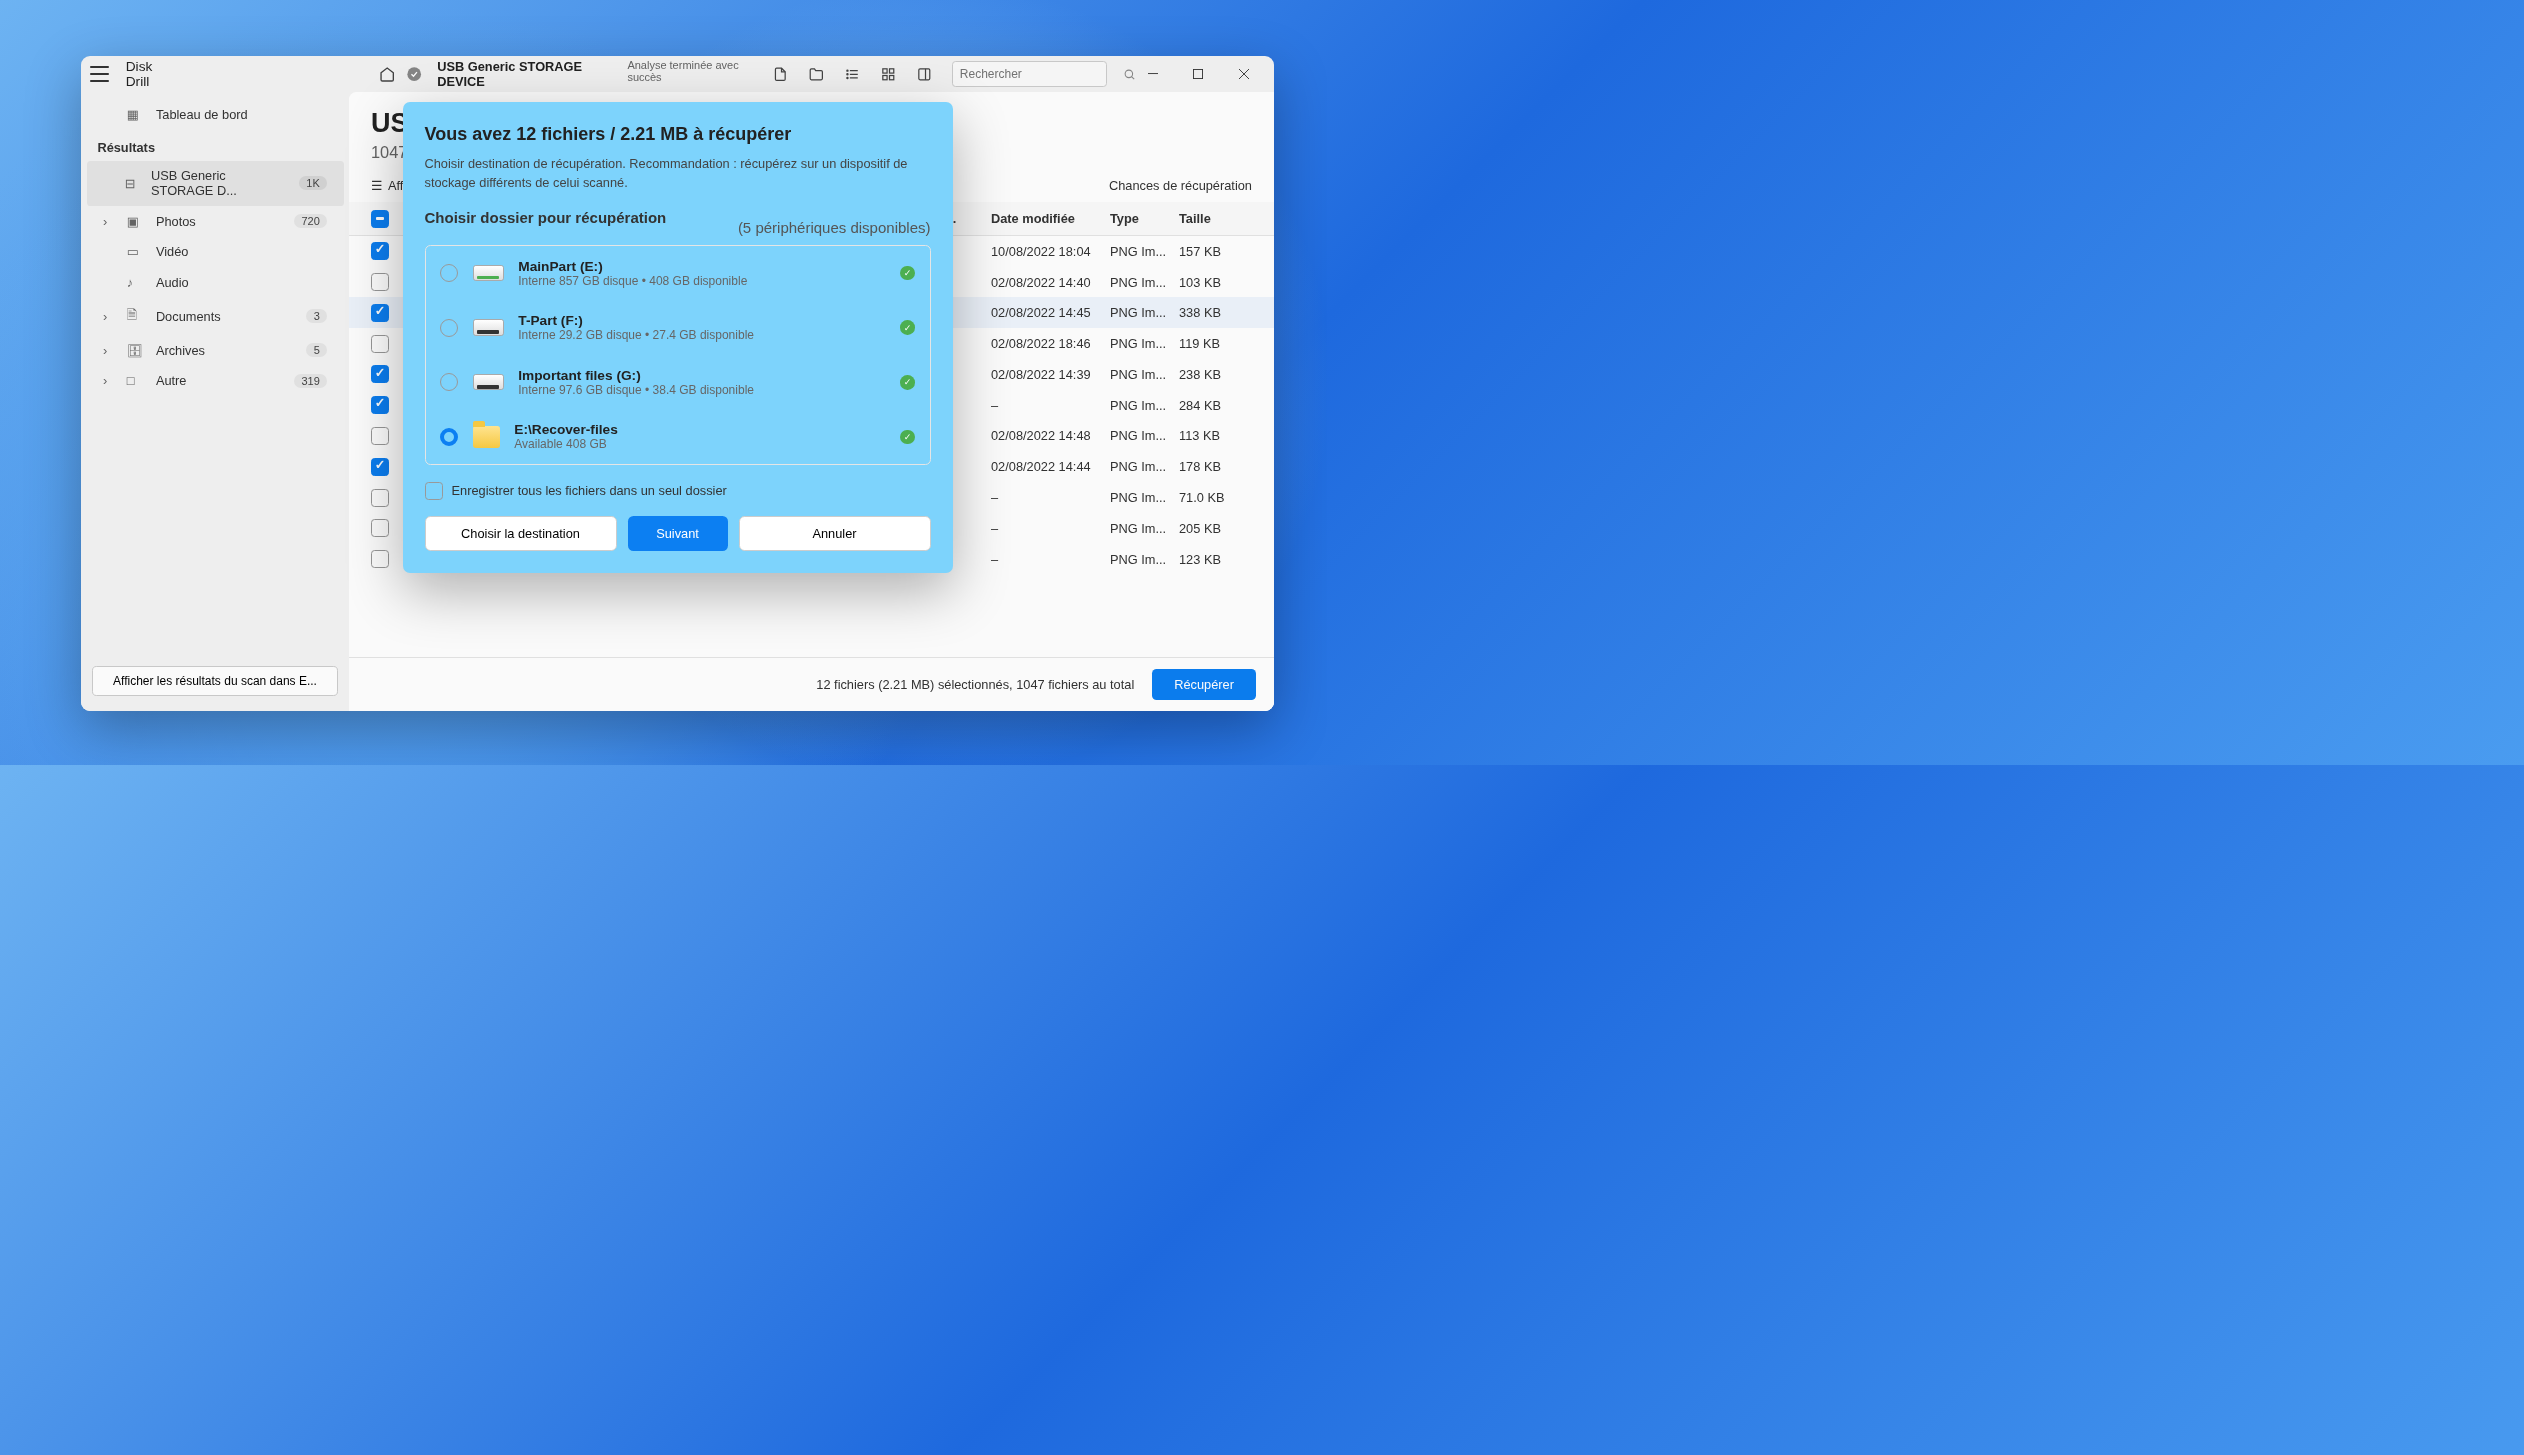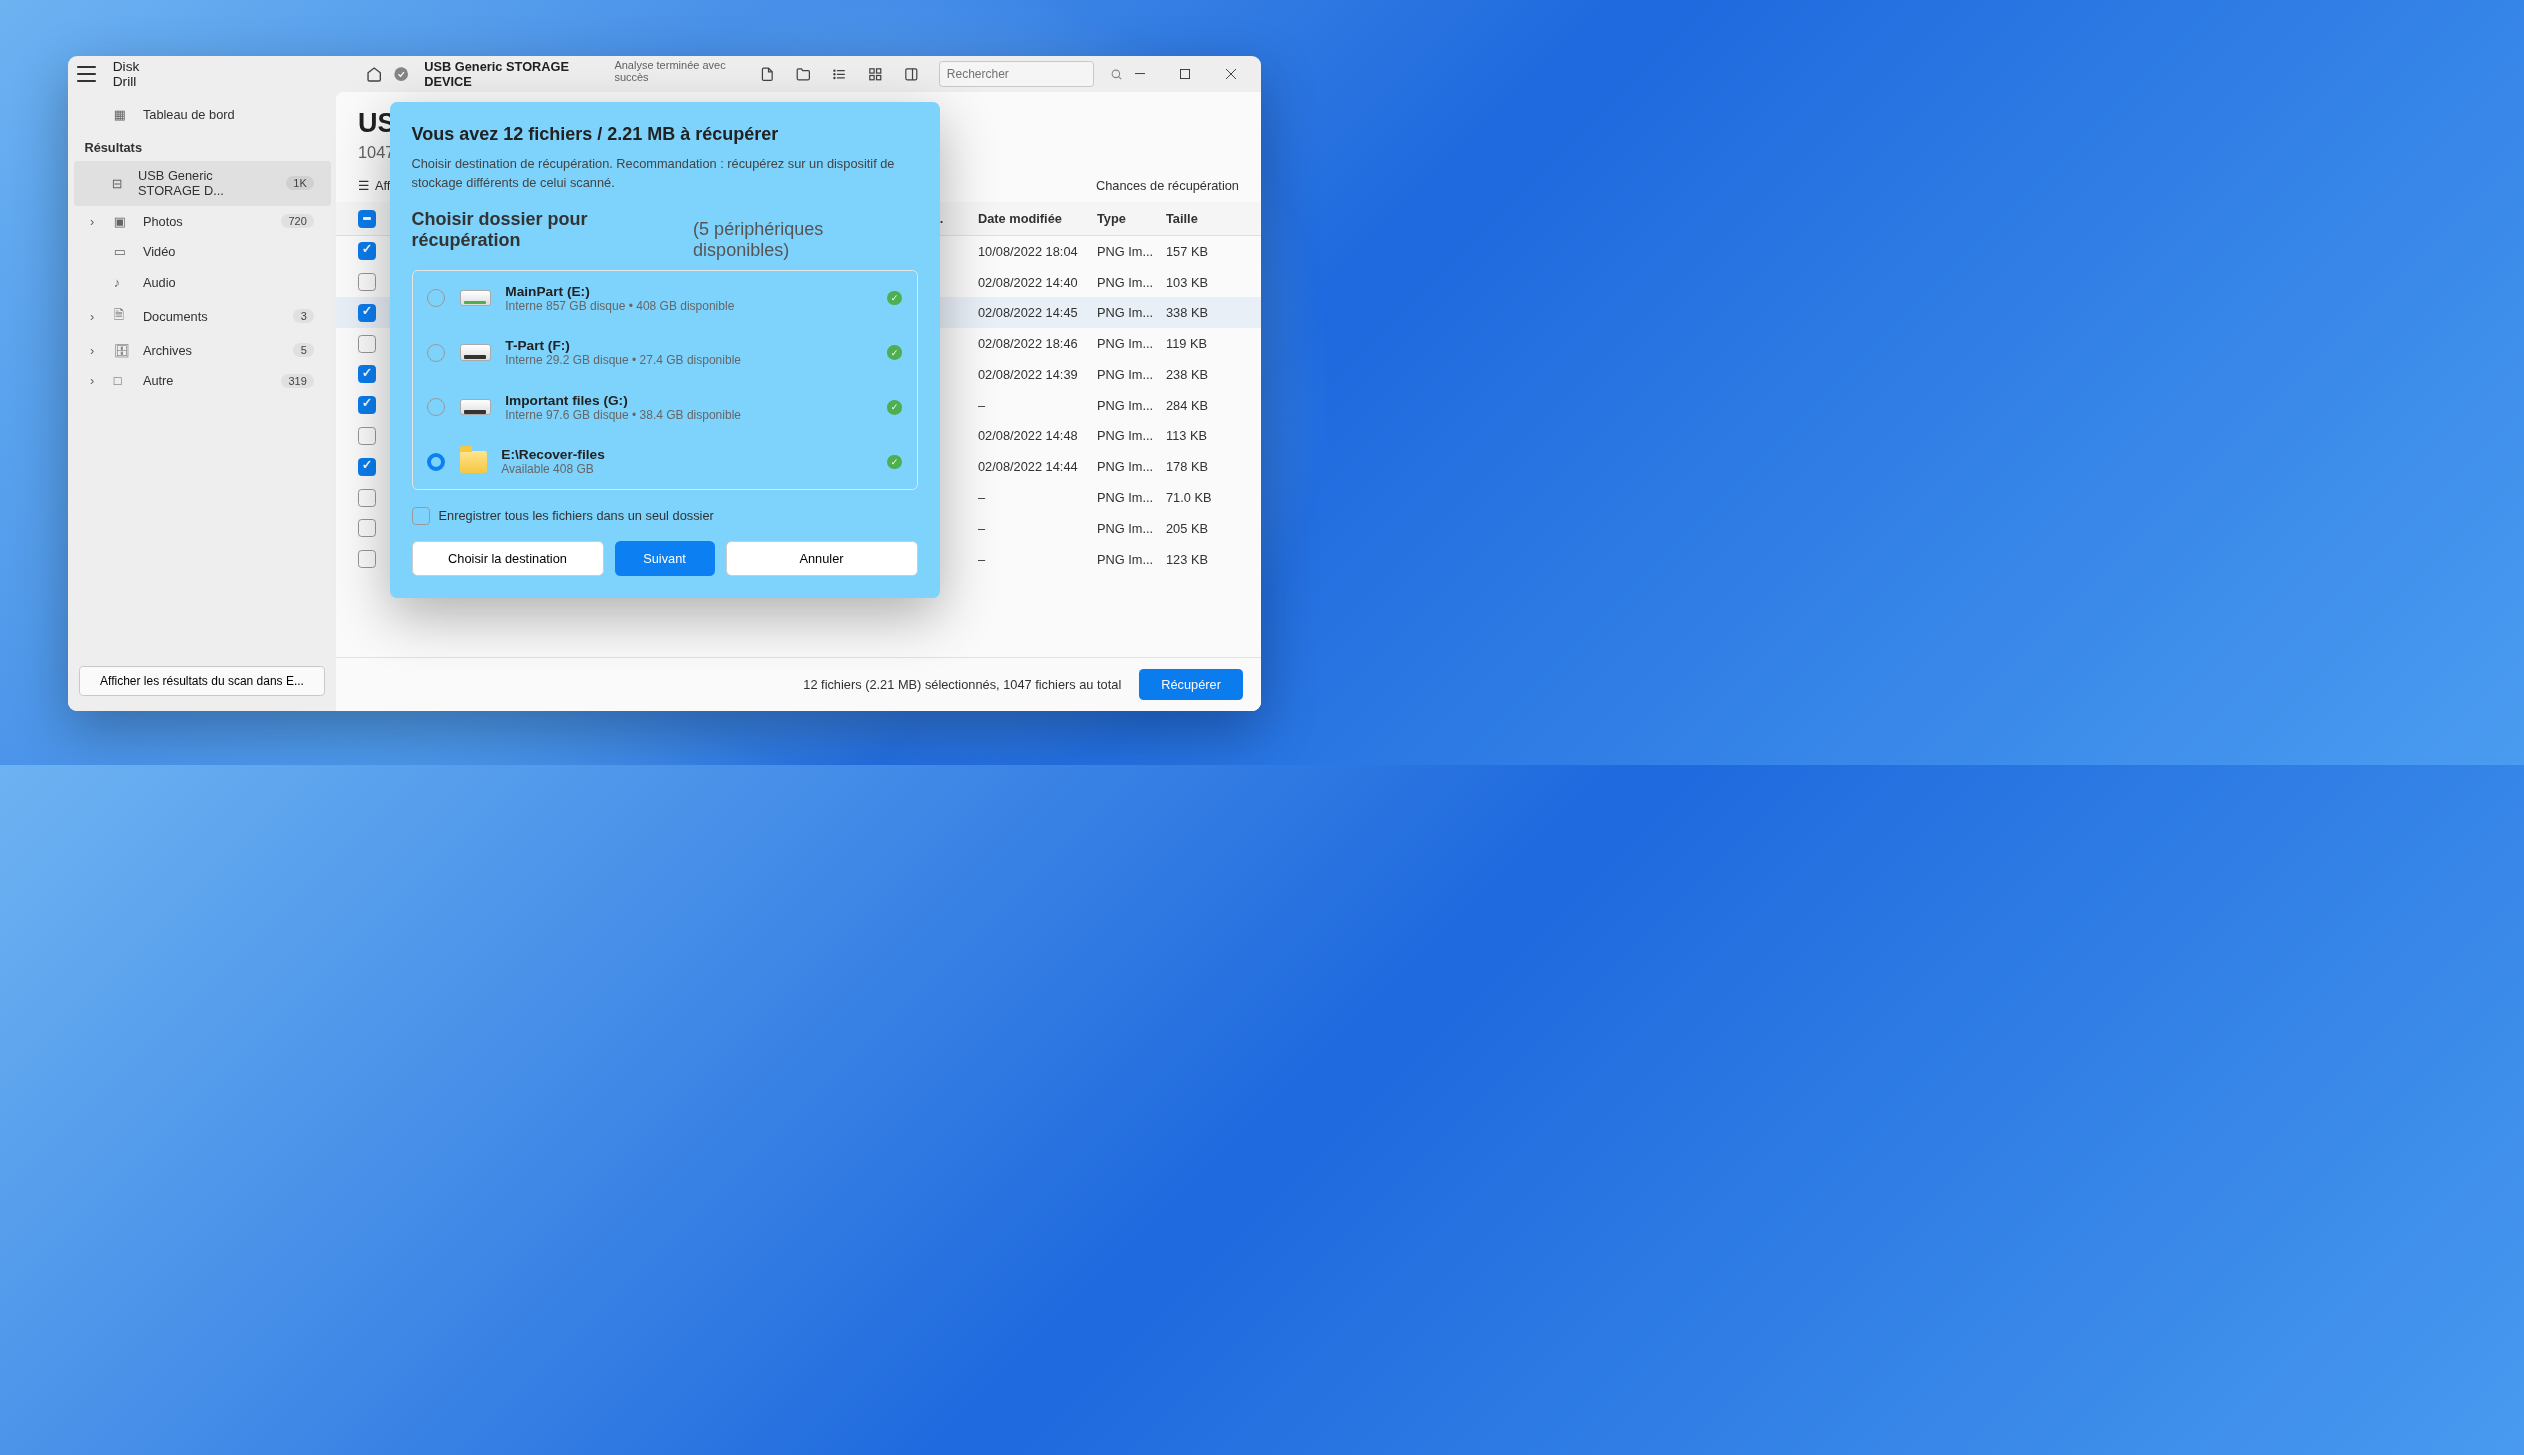--- a/index.html
+++ b/index.html
@@ -1,18 +1,18 @@
 <!DOCTYPE html>
 <html style="font-size:14.6px"><head>
 <meta charset="utf-8">
 <style>
 * { box-sizing: border-box; margin: 0; padding: 0; font-family: 'Segoe UI', sans-serif; }
 body { width: 1327px; height: 765px; background: linear-gradient(135deg, #6db3f2 0%, #1e69de 50%, #4a9cf0 100%); position: relative; overflow: hidden; }
 body::before { content: ''; position: absolute; inset: 0; background: radial-gradient(circle at 70% 50%, #7bbcf5 0%, transparent 40%), radial-gradient(circle at 30% 70%, #5ba8f0 0%, transparent 50%); }
-.window { position: absolute; top: 56px; left: 68px; width: 1193px; height: 655px; background: #f3f3f3; border-radius: 9px; box-shadow: 0 18px 55px rgba(0,0,0,.3); display: flex; flex-direction: column; overflow: hidden; }
+.window { position: absolute; top: 56px; left: 81px; width: 1193px; height: 655px; background: #f3f3f3; border-radius: 9px; box-shadow: 0 18px 55px rgba(0,0,0,.3); display: flex; flex-direction: column; overflow: hidden; }
 .toolbar { height: 36px; display: flex; align-items: center; padding: 0 9px; }
 .tb-left { display: flex; align-items: center; gap: 16.4px; }
 .hamburger { width: 20px; height: 16.4px; display: flex; flex-direction: column; justify-content: space-between; cursor: pointer; }
 .hamburger span { height: 1.8px; background: #333; border-radius: 0.9px; }
 .app-title { font-size: 13.7px; color: #222; }
 .tb-center { margin-left: 201px; display: flex; align-items: center; gap: 9px; }
 .tb-icon { width: 18px; height: 18px; display: flex; align-items: center; justify-content: center; cursor: pointer; color: #444; }
 .device-info { display: flex; flex-direction: row; margin-left: 5.5px; }
 .device-name { font-size: 12.8px; font-weight: 600; color: #222; }
 .device-status { font-size: 11px; color: #666; }
@@ -54,21 +54,21 @@
 .checkbox.checked::after { content: '✓'; color: #fff; position: absolute; left: 2.7px; top: -1.8px; font-size: 12.8px; font-weight: bold; }
 .checkbox.partial { background: #0c7ff2; border-color: #0c7ff2; }
 .checkbox.partial::after { content: ''; position: absolute; left: 3.6px; right: 3.6px; top: 6.4px; height: 2.7px; background: #fff; border-radius: 0.9px; }
 .footer { display: flex; align-items: center; padding: 11px 18px; border-top: 0.9px solid #e5e5e5; background: #fff; }
 .footer-status { flex: 1; text-align: right; font-size: 12.8px; color: #333; margin-right: 18px; }
 .btn-primary { background: #0c7ff2; color: #fff; border: none; padding: 8.2px 22px; border-radius: 4.6px; font-size: 12.8px; cursor: pointer; }
 .modal-overlay { position: absolute; inset: 0; background: rgba(0,0,0,.02); display: flex; align-items: flex-start; justify-content: center; padding-top: 46px; }
 .modal { width: 550px; background: #7dd3fc; border-radius: 7px; box-shadow: 0 18px 55px rgba(0,0,0,.3); padding: 22px; }
 .modal-title { font-size: 18px; font-weight: 700; color: #222; margin-bottom: 9px; }
 .modal-desc { font-size: 12.8px; color: #444; line-height: 1.5; margin-bottom: 16.4px; }
-.modal-subhead { display: flex; justify-content: space-between; font-size: 18px; color: #333; margin-bottom: 9px; font-weight: 600; }
+.modal-subhead { display: flex; justify-content: space-between; font-size: 15px; color: #333; margin-bottom: 9px; font-weight: 600; }
 .modal-subhead .count { font-weight: normal; color: #555; margin-top: 10px; }
 .dest-list { border: 0.9px solid #e5e5e5; border-radius: 5.5px; max-height: 276px; overflow: auto; }
 .dest-item { display: flex; align-items: center; padding: 12.8px 14.6px; gap: 14.6px; cursor: pointer; }
 .radio { width: 18px; height: 18px; border: 1.8px solid #999; border-radius: 50%; flex-shrink: 0; position: relative; }
 .radio.selected { border: 4.6px solid #0c7ff2; }
 .drive-icon { width: 31px; height: 16.4px; background: linear-gradient(#fff, #ddd); border: 0.9px solid #aaa; border-radius: 2.7px; position: relative; flex-shrink: 0; }
 .drive-icon::after { content: ''; position: absolute; bottom: 0.9px; left: 3.6px; right: 3.6px; height: 3.6px; background: #4caf50; border-radius: 0.9px; }
 .drive-icon.dark::after { background: #333; }
 .folder-icon { width: 27px; height: 22px; background: linear-gradient(#ffe48f, #f5c842); border-radius: 2.7px; position: relative; flex-shrink: 0; }
 .folder-icon::before { content: ''; position: absolute; top: -4.6px; left: 0; width: 12.8px; height: 5.5px; background: #f5c842; border-radius: 1.8px 1.8px 0 0; }

